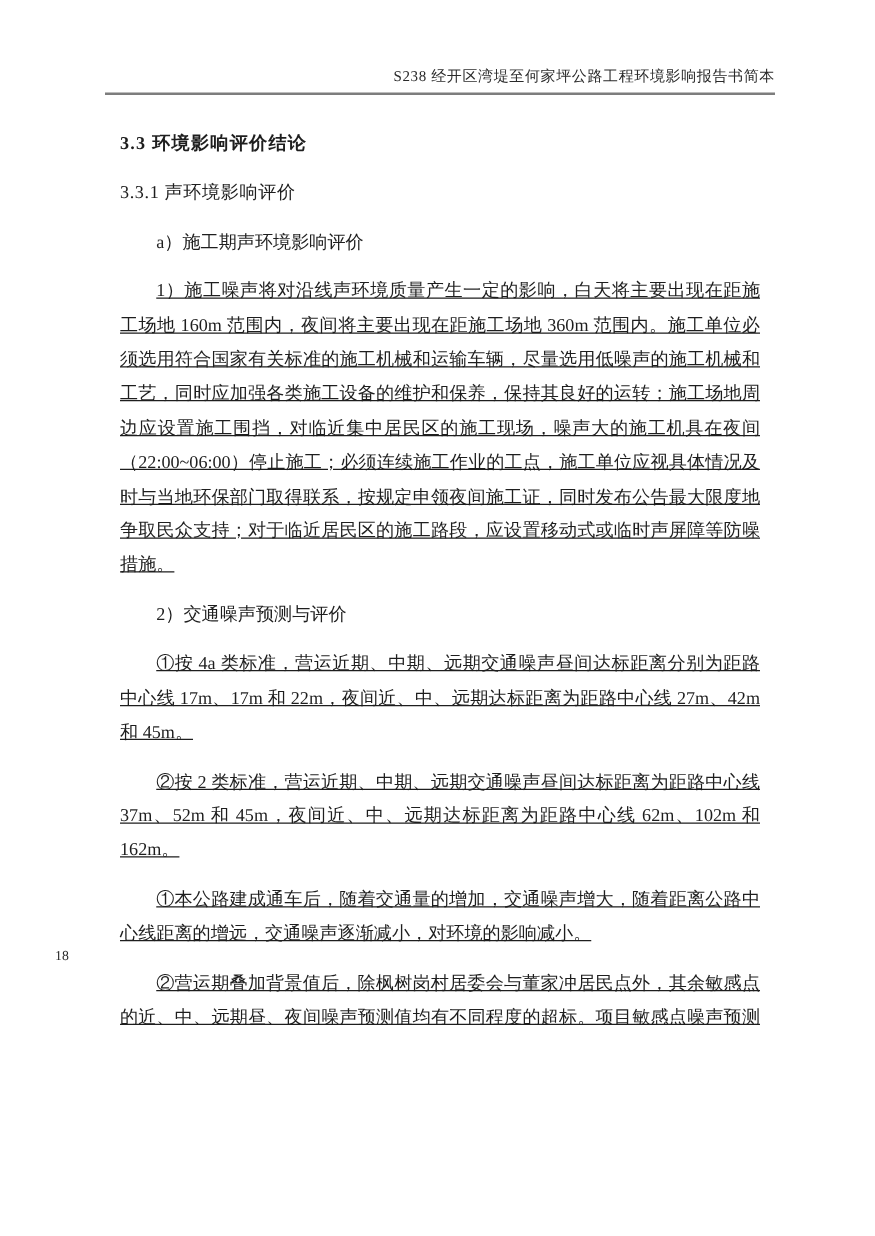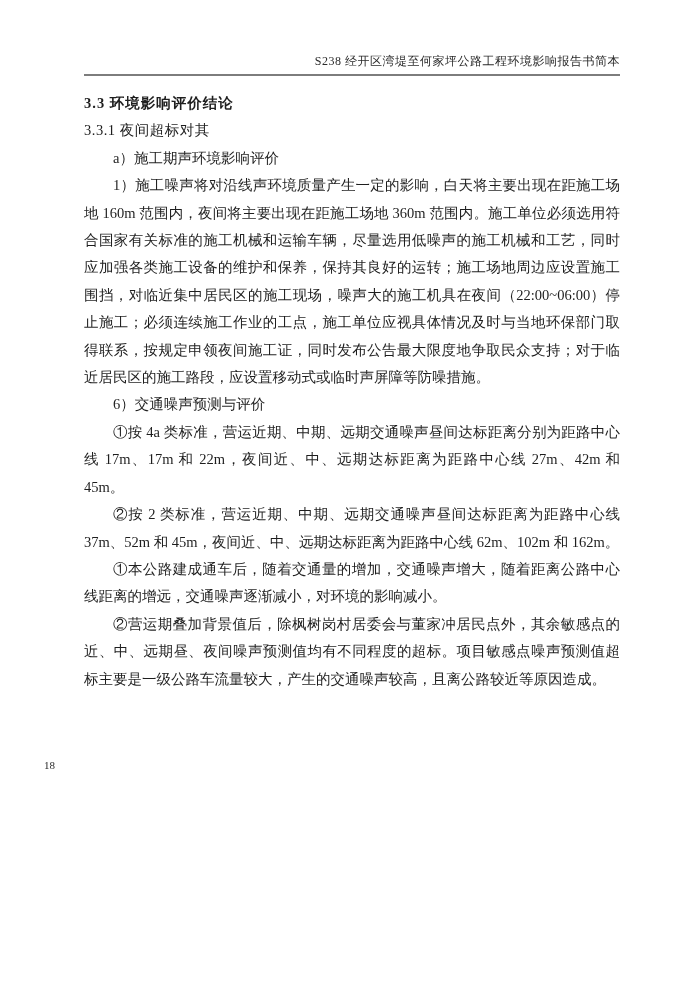--- a/index.html
+++ b/index.html
@@ -50,32 +50,33 @@
     line-height: 27px;
   }
   .subsec-heading {
     font-size: 15px;
     font-weight: normal;
     letter-spacing: 0.5px;
     margin: 0;
     line-height: 27px;
   }
   .content p {
-    margin: 0;
+    margin: 12px;
     font-size: 14.5px;
     line-height: 27.4px;
     text-align: justify;
     text-justify: inter-ideograph;
   }
   .subitem {
     text-indent: 2em;
     text-align: right;
   }
   .para {
     text-indent: 2em;
+    text-decoration: underline;
   }
   .page-number {
     position: absolute;
     bottom: 49px;
     left: 0;
     width: 100%;
     text-align: left;
     font-size: 11px;
     color: #2a2a2a;
     margin-left: 44px;
@@ -87,28 +88,28 @@
 <div class="page">
 
   <div class="running-head">S238 经开区湾堤至何家坪公路工程环境影响报告书简本</div>
 
   <div class="header-rule"></div>
 
   <div class="content">
 
     <p class="sec-heading">3.3  环境影响评价结论</p>
 
-    <p class="subsec-heading">3.3.1  夜间超标对其</p>
+    <p class="subsec-heading">3.3.1  声环境影响评价</p>
 
     <p class="subitem">a）施工期声环境影响评价</p>
 
     <p class="para">1）施工噪声将对沿线声环境质量产生一定的影响，白天将主要出现在距施工场地 160m 范围内，夜间将主要出现在距施工场地 360m 范围内。施工单位必须选用符合国家有关标准的施工机械和运输车辆，尽量选用低噪声的施工机械和工艺，同时应加强各类施工设备的维护和保养，保持其良好的运转；施工场地周边应设置施工围挡，对临近集中居民区的施工现场，噪声大的施工机具在夜间（22:00~06:00）停止施工；必须连续施工作业的工点，施工单位应视具体情况及时与当地环保部门取得联系，按规定申领夜间施工证，同时发布公告最大限度地争取民众支持；对于临近居民区的施工路段，应设置移动式或临时声屏障等防噪措施。</p>
 
 
-    <p class="subitem">6）交通噪声预测与评价</p>
+    <p class="subitem">2）交通噪声预测与评价</p>
 
     <p class="para">①按 4a 类标准，营运近期、中期、远期交通噪声昼间达标距离分别为距路中心线 17m、17m 和 22m，夜间近、中、远期达标距离为距路中心线 27m、42m 和 45m。</p>
 
     <p class="para">②按 2 类标准，营运近期、中期、远期交通噪声昼间达标距离为距路中心线 37m、52m 和 45m，夜间近、中、远期达标距离为距路中心线 62m、102m 和 162m。</p>
 
 
     <p class="para">①本公路建成通车后，随着交通量的增加，交通噪声增大，随着距离公路中心线距离的增远，交通噪声逐渐减小，对环境的影响减小。</p>
 
     <p class="para">②营运期叠加背景值后，除枫树岗村居委会与董家冲居民点外，其余敏感点的近、中、远期昼、夜间噪声预测值均有不同程度的超标。项目敏感点噪声预测值超标主要是一级公路车流量较大，产生的交通噪声较高，且离公路较近等原因造成。</p>
 

